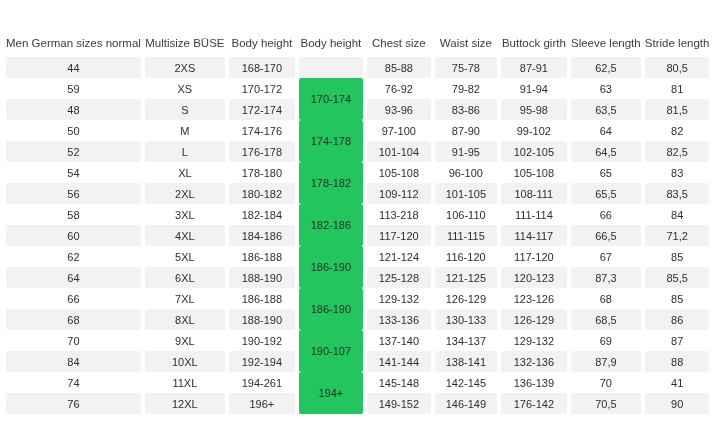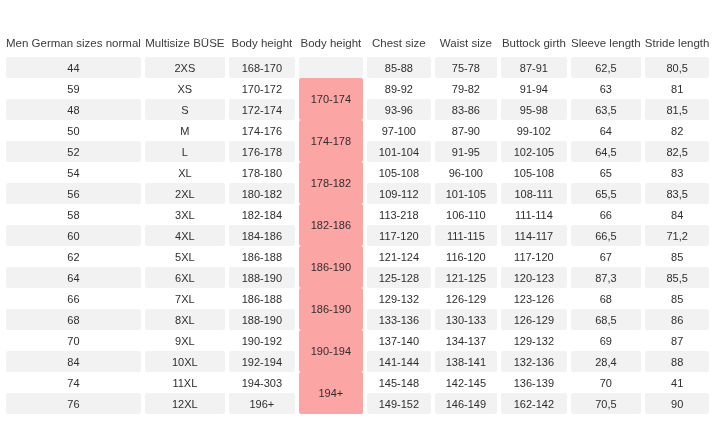--- a/index.html
+++ b/index.html
@@ -26,21 +26,21 @@
     white-space:nowrap;overflow:hidden;
   }
   td{
     height:21px;padding:0;
     font-size:11px;color:#2e2e2e;
     text-align:center;vertical-align:middle;
     border-radius:2px;
     white-space:nowrap;overflow:hidden;
   }
   tr.stripe td{background:#f2f2f2;}
-  td.merged{background:#fca5a5;}
+  td.merged{background:#22c55e;}
   .c1{width:134px}.c2{width:80px}.c3{width:66px}.c4{width:64px}
   .c5{width:64px}.c6{width:62px}.c7{width:66px}.c8{width:70px}.c9{width:64px}
 </style>
 </head>
 <body>
 
 <div class="page">
   <table class="size-table">
     <thead>
       <tr id="header-row">
@@ -65,21 +65,21 @@
           <td class="c6">75-78</td>
           <td class="c7">87-91</td>
           <td class="c8">62,5</td>
           <td class="c9">80,5</td>
         </tr>
         <tr>
           <td class="c1">59</td>
           <td class="c2">XS</td>
           <td class="c3">170-172</td>
           <td class="c4 merged" rowspan="2">170-174</td>
-          <td class="c5">89-92</td>
+          <td class="c5">76-92</td>
           <td class="c6">79-82</td>
           <td class="c7">91-94</td>
           <td class="c8">63</td>
           <td class="c9">81</td>
         </tr>
         <tr class="stripe">
           <td class="c1">48</td>
           <td class="c2">S</td>
           <td class="c3">172-174</td>
           <td class="c5">93-96</td>
@@ -190,53 +190,53 @@
           <td class="c5">133-136</td>
           <td class="c6">130-133</td>
           <td class="c7">126-129</td>
           <td class="c8">68,5</td>
           <td class="c9">86</td>
         </tr>
         <tr>
           <td class="c1">70</td>
           <td class="c2">9XL</td>
           <td class="c3">190-192</td>
-          <td class="c4 merged" rowspan="2">190-194</td>
+          <td class="c4 merged" rowspan="2">190-107</td>
           <td class="c5">137-140</td>
           <td class="c6">134-137</td>
           <td class="c7">129-132</td>
           <td class="c8">69</td>
           <td class="c9">87</td>
         </tr>
         <tr class="stripe">
           <td class="c1">84</td>
           <td class="c2">10XL</td>
           <td class="c3">192-194</td>
           <td class="c5">141-144</td>
           <td class="c6">138-141</td>
           <td class="c7">132-136</td>
-          <td class="c8">28,4</td>
+          <td class="c8">87,9</td>
           <td class="c9">88</td>
         </tr>
         <tr>
           <td class="c1">74</td>
           <td class="c2">11XL</td>
-          <td class="c3">194-303</td>
+          <td class="c3">194-261</td>
           <td class="c4 merged" rowspan="2">194+</td>
           <td class="c5">145-148</td>
           <td class="c6">142-145</td>
           <td class="c7">136-139</td>
           <td class="c8">70</td>
           <td class="c9">41</td>
         </tr>
         <tr class="stripe">
           <td class="c1">76</td>
           <td class="c2">12XL</td>
           <td class="c3">196+</td>
           <td class="c5">149-152</td>
           <td class="c6">146-149</td>
-          <td class="c7">162-142</td>
+          <td class="c7">176-142</td>
           <td class="c8">70,5</td>
           <td class="c9">90</td>
         </tr>
       </tbody>
   </table>
 </div>
 
 </body></html>

